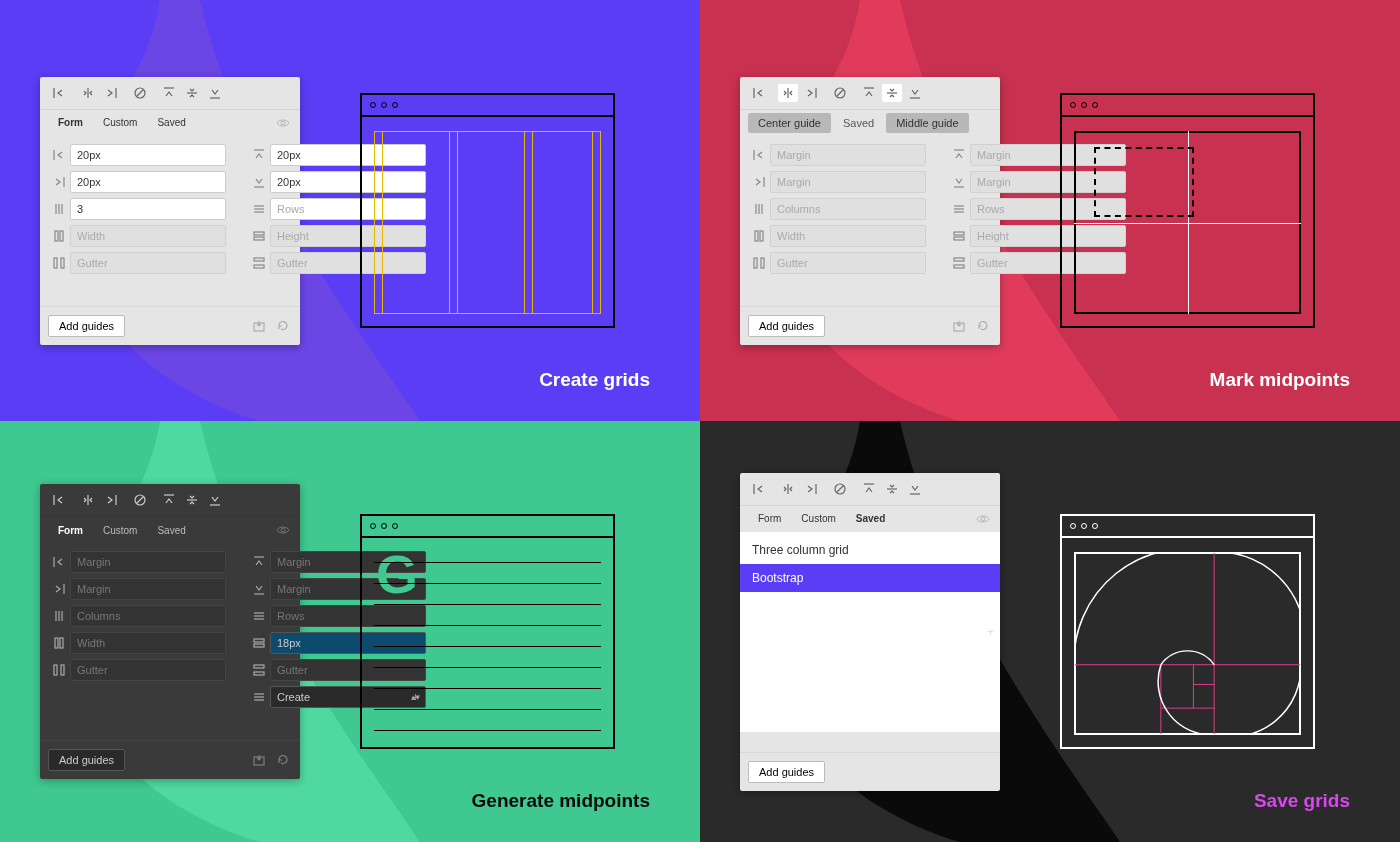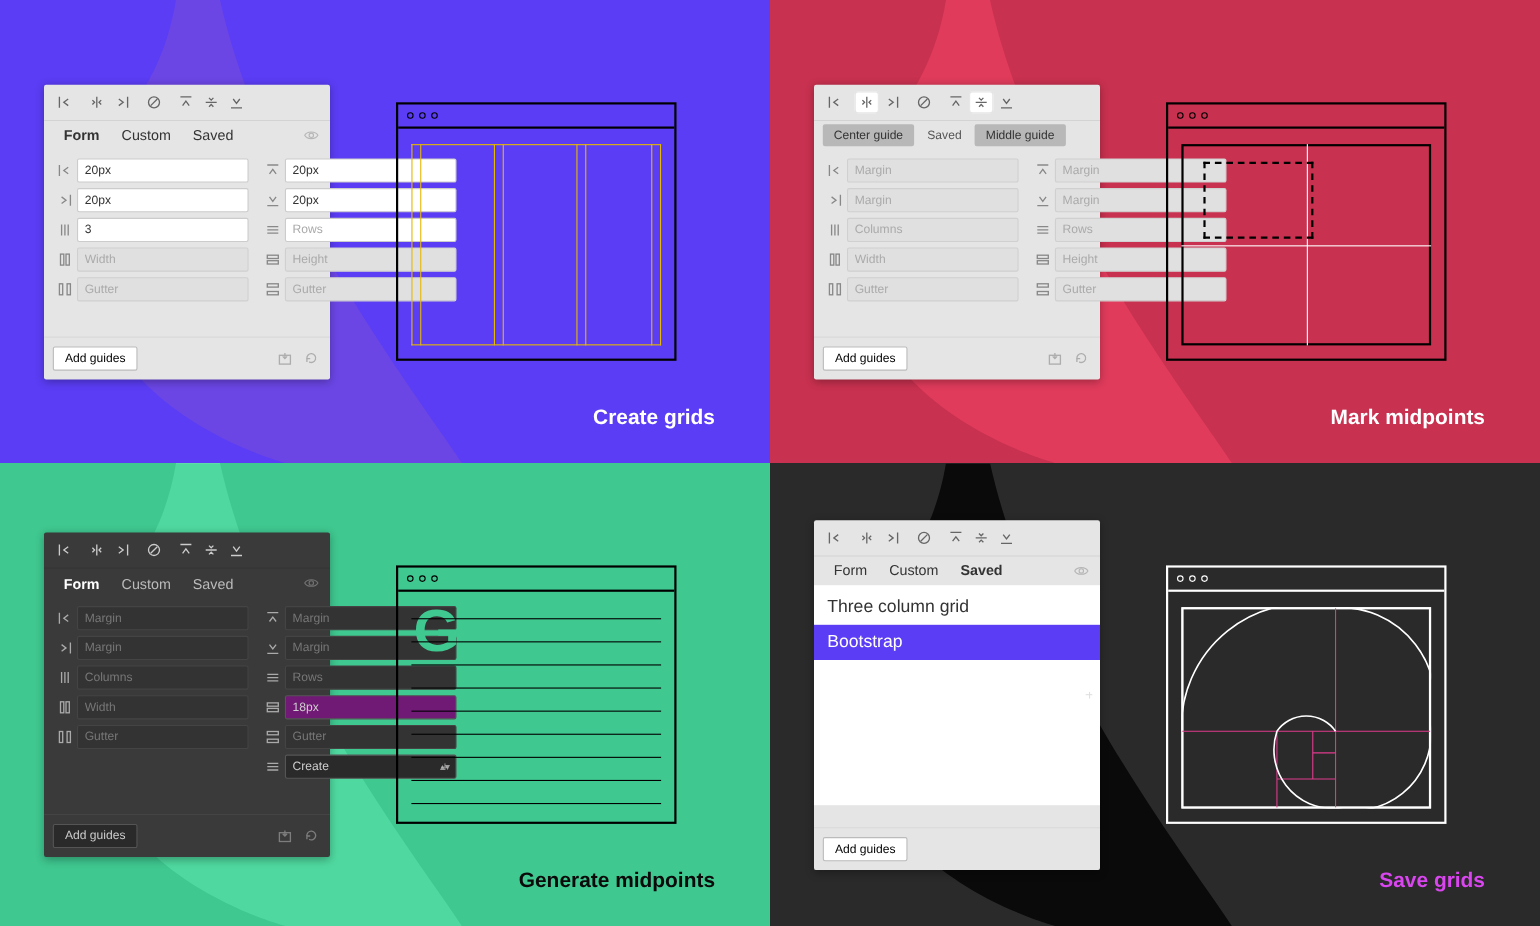--- a/index.html
+++ b/index.html
@@ -19,56 +19,56 @@
 .toolbar { display: flex; align-items: center; padding: 6px 8px; gap: 0; border-bottom: 1px solid rgba(0,0,0,0.08); }
 .tbtn { width: 22px; height: 20px; display: flex; align-items: center; justify-content: center; border-radius: 3px; margin-right: 1px; cursor: pointer; }
 .tbtn.active { background: #fff; box-shadow: inset 0 0 0 1px rgba(0,0,0,0.1); }
 .tgap { width: 6px; }
 .tbtn svg { width: 14px; height: 14px; }
 .panel.light .tbtn svg { stroke: #666; }
 .panel.dark .tbtn svg { stroke: #ccc; }
 .tbtn.blue svg { stroke: #3d5afe; }
 
 .tabs { display: flex; align-items: center; padding: 0 8px; height: 26px; gap: 0; }
-.tab { padding: 4px 10px; font-size: 13px; cursor: pointer; text-align: center; }
+.tab { padding: 4px 10px; font-size: 10px; cursor: pointer; text-align: center; }
 .tab.active { font-weight: 600; }
 .panel.light .tab.active { }
 .panel.dark .tab { color: #bbb; }
 .panel.dark .tab.active { color: #fff; }
 .eye { margin-left: auto; width: 18px; height: 18px; display: flex; align-items: center; justify-content: center; cursor: pointer; opacity: 0.5; }
 
 .tooltip-bar { display: flex; align-items: center; padding: 0 8px; height: 26px; gap: 4px; }
 .tooltip-pill { background: #B8B8B8; padding: 4px 10px; border-radius: 2px; font-size: 11px; color: #333; }
 .tooltip-text { padding: 4px 8px; font-size: 11px; color: #555; }
 
-.fields { padding: 8px 8px 12px; display: grid; grid-template-columns: 1fr 1fr; gap: 5px 11px; }
+.fields { padding: 8px 8px 12px; display: grid; grid-template-columns: 1fr 1fr; gap: 5px 22px; }
 .fld { display: flex; align-items: center; height: 22px; }
 .fld-icon { width: 22px; height: 22px; display: flex; align-items: center; justify-content: center; flex-shrink: 0; }
 .fld-icon svg { width: 14px; height: 14px; }
 .panel.light .fld-icon svg { stroke: #888; }
 .panel.dark .fld-icon svg { stroke: #aaa; }
 .fld input, .fld .fval { flex: 1; height: 22px; border: 1px solid #ccc; background: #fff; padding: 0 6px; font-size: 11px; color: #333; border-radius: 2px; outline: none; }
 .fld input::placeholder { color: #aaa; }
 .panel.light .fld input:disabled, .panel.light .fld .fval.dis { background: #e0e0e0; border-color: #d0d0d0; color: #999; }
-.panel.dark .fld input, .panel.dark .fld .fval { background: #701a75; border-color: #555; color: #ccc; }
+.panel.dark .fld input, .panel.dark .fld .fval { background: #0c4a6e; border-color: #555; color: #ccc; }
 .panel.dark .fld input:disabled, .panel.dark .fld .fval.dis { background: #333; border-color: #444; color: #888; }
 .panel.dark .fld input::placeholder { color: #777; }
 .fld .sel { flex: 1; height: 22px; border: 1px solid #555; background: #2a2a2a; color: #ccc; padding: 0 18px 0 6px; font-size: 11px; border-radius: 2px; position: relative; display: flex; align-items: center; }
 .sel::after { content: ''; position: absolute; right: 6px; top: 50%; transform: translateY(-50%); width: 8px; height: 8px; background: linear-gradient(#ccc,#ccc) center/6px 1px no-repeat, linear-gradient(#ccc,#ccc) center/1px 6px no-repeat; opacity: 0.6; }
 .sel-caret { position: absolute; right: 5px; font-size: 9px; opacity: 0.7; display: flex; flex-direction: column; line-height: 5px; }
 
 .footer { display: flex; align-items: center; padding: 8px; border-top: 1px solid rgba(0,0,0,0.05); margin-top: 20px; }
 .panel.dark .footer { border-top-color: rgba(255,255,255,0.05); }
 .addbtn { padding: 4px 10px; border: 1px solid #bbb; background: #fff; font-size: 11px; border-radius: 2px; cursor: pointer; }
 .panel.dark .addbtn { background: #2a2a2a; border-color: #555; color: #ccc; }
 .ficons { margin-left: auto; display: flex; gap: 6px; }
 .ficon { width: 18px; height: 18px; display: flex; align-items: center; justify-content: center; cursor: pointer; opacity: 0.6; }
 
 .saved-list { padding: 4px 0; min-height: 200px; }
-.saved-item { padding: 7px 12px; font-size: 16px; cursor: pointer; }
+.saved-item { padding: 7px 12px; font-size: 12px; cursor: pointer; }
 .saved-item.sel { background: #5B3DF5; color: #fff; }
 
 .preview { position: relative; z-index: 2; margin-left: 60px; }
 .caption { position: absolute; bottom: 30px; right: 50px; font-size: 19px; font-weight: 700; z-index: 3; }
 .q1 .caption, .q2 .caption { color: #fff; }
 .q3 .caption { color: #0a0a0a; }
 .q4 .caption { color: #d946ef; }
 
 .window { width: 255px; height: 235px; border: 2.5px solid; position: relative; }
 .wtitle { height: 22px; border-bottom: 2.5px solid; display: flex; align-items: center; padding-left: 8px; gap: 5px; }

